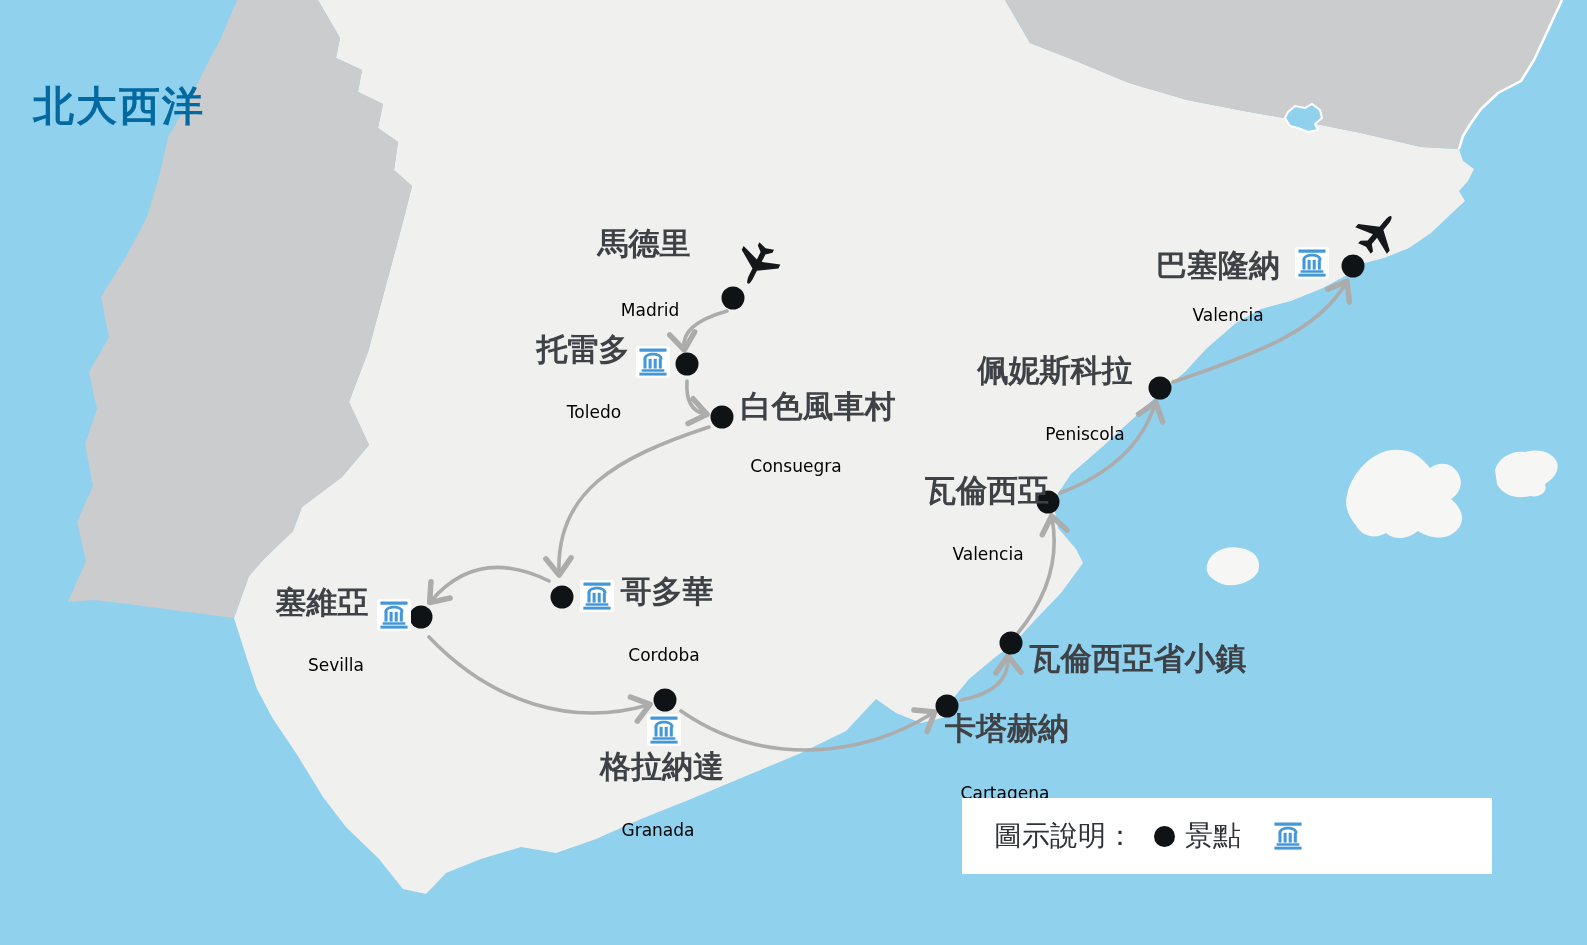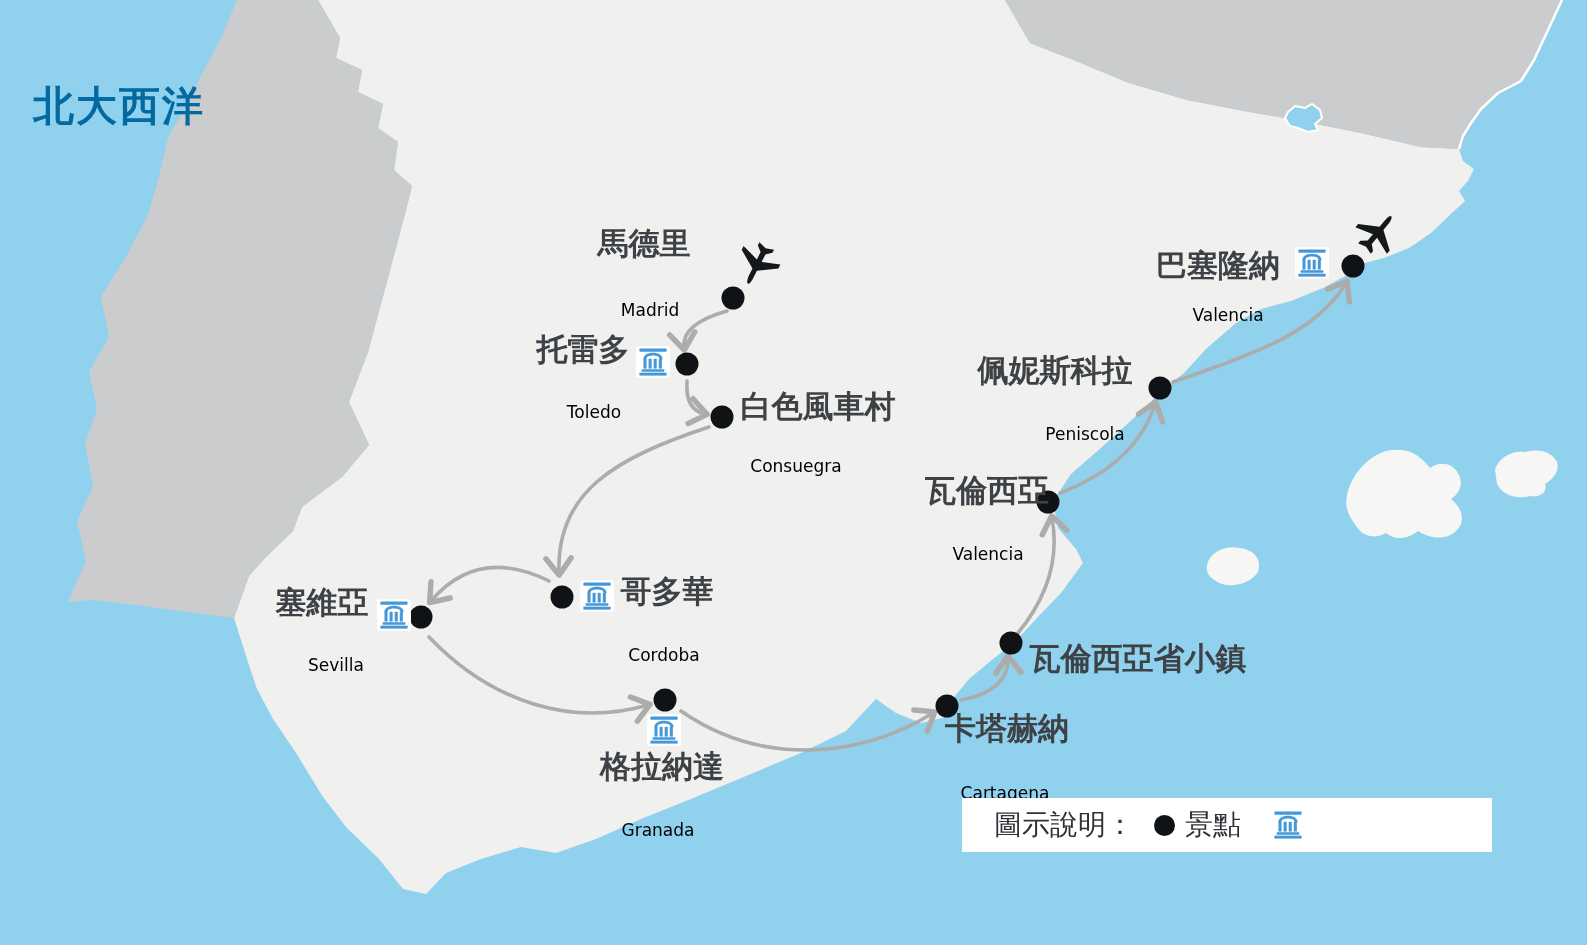--- a/index.html
+++ b/index.html
@@ -44,21 +44,21 @@
     transform:translate(-50%,-50%);
   }
   .unesco-icon,.plane-icon{
     position:absolute;
     transform:translate(-50%,-50%);
     line-height:0;
   }
   #legend{
     position:absolute;
     left:962px;top:798px;
-    width:530px;height:54px;
+    width:530px;height:76px;
     background:#FFFFFF;
     display:flex;
     align-items:center;
     box-sizing:border-box;
     padding-left:32px;
   }
   #legend .legend-text{
     font-size:28px;
     color:#2F3337;
     white-space:nowrap;

